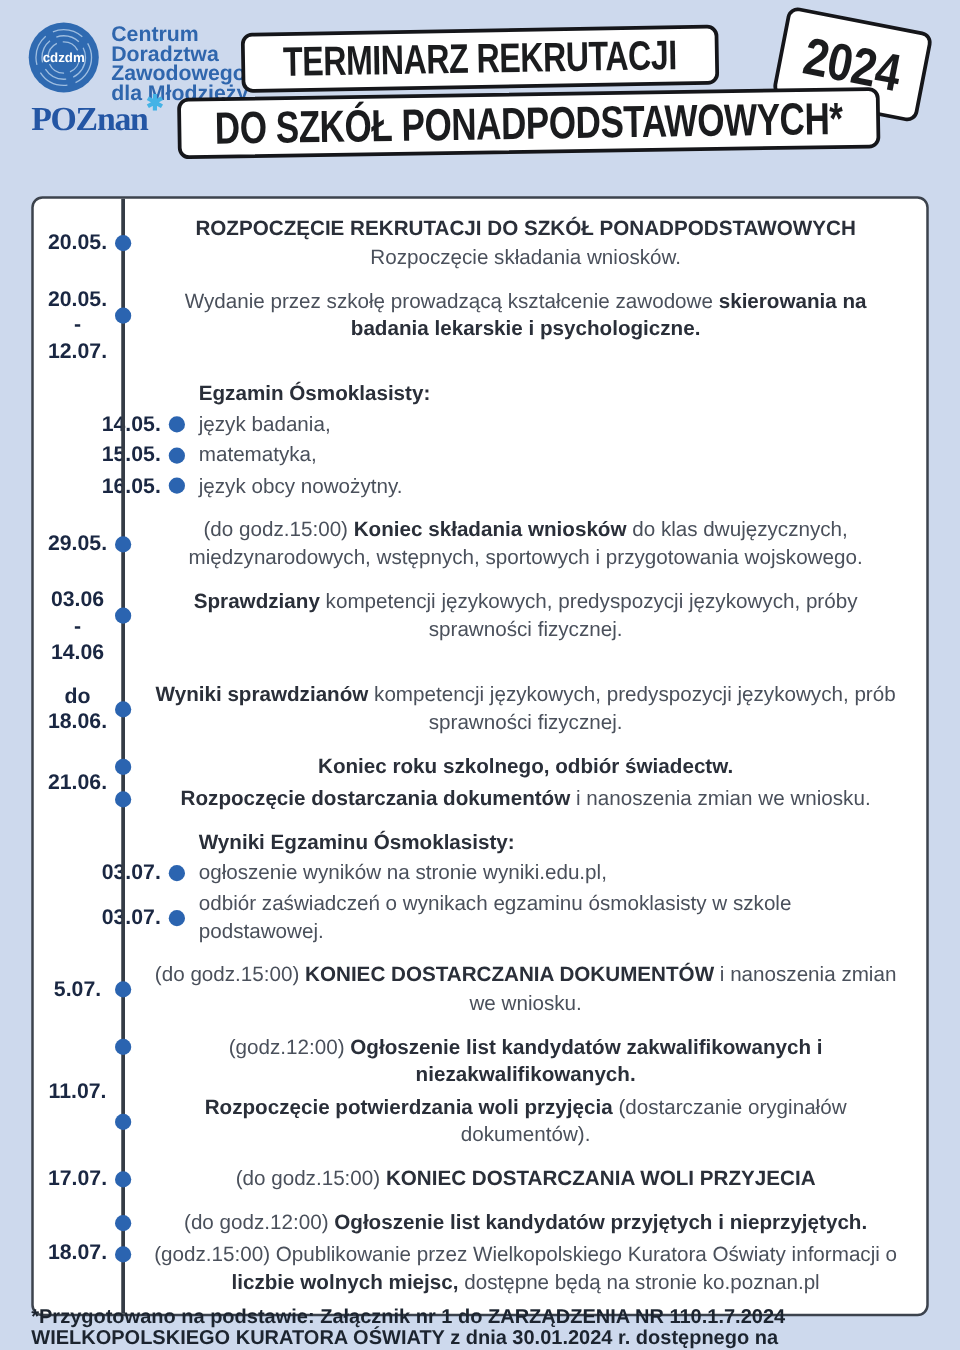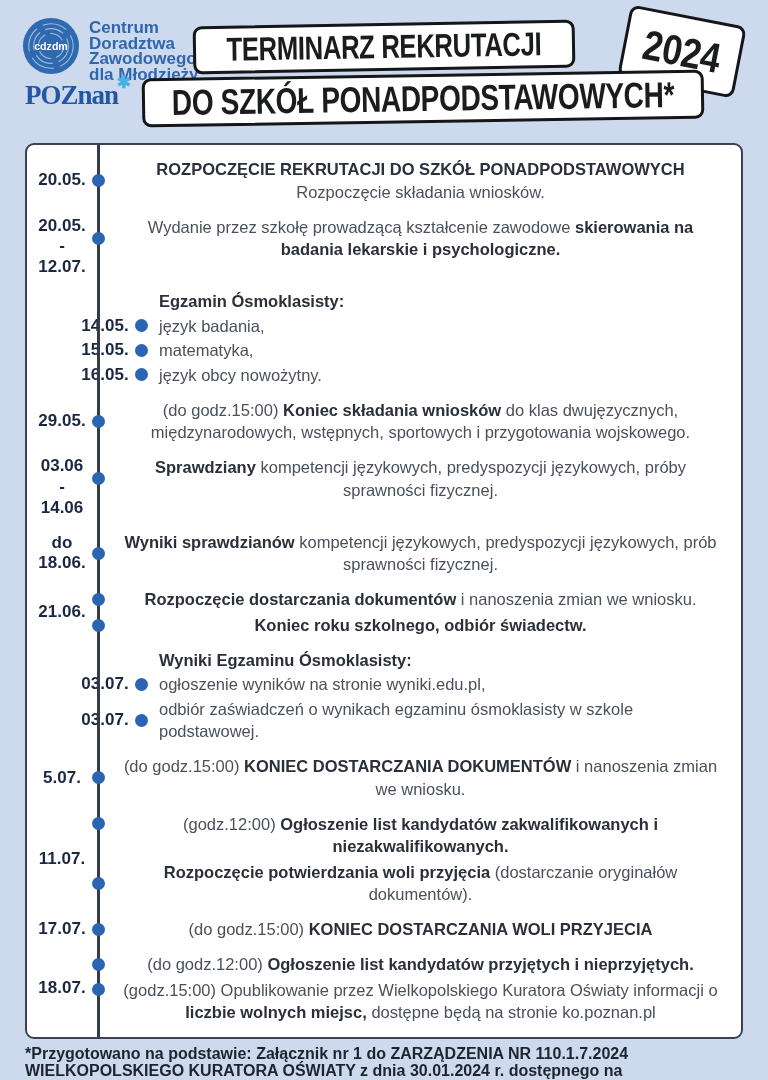--- a/index.html
+++ b/index.html
@@ -22,21 +22,21 @@
   .tbox .ttext{display:inline-block;font-weight:bold;color:var(--ink);white-space:nowrap;
         transform:scaleX(.78);letter-spacing:-.5px;}
   #title1{left:193px;top:23px;width:382px;height:48px;transform:rotate(-1deg);z-index:2;}
   #title1 .ttext{font-size:33px;}
   #title2{left:142px;top:74px;width:562px;height:49px;transform:rotate(-0.9deg);z-index:3;}
   #title2 .ttext{font-size:36px;}
   #yearbox{left:623px;top:15px;width:118px;height:73px;transform:rotate(11deg);z-index:1;}
   #yearbox .ttext{font-size:42px;transform:scaleX(.85);}
 
   
-  .box{position:absolute;left:25px;top:143px;width:718px;height:896px;background:#fff;
+  .box{position:absolute;left:25px;top:157px;width:718px;height:896px;background:#fff;
        border:2px solid var(--box-border);border-radius:9px;
        display:flex;flex-direction:column;justify-content:space-between;padding:13px 0;}
   .box .vline{position:absolute;left:70px;top:0;bottom:0;width:3px;background:var(--line);}
 
   .group.with-date{display:grid;grid-template-columns:70px 1fr;}
   .group.per-row{display:flex;flex-direction:column;gap:2px;}
   .irow{display:grid;grid-template-columns:70px 1fr;margin-left:43px;}
   .gdate{display:flex;flex-direction:column;align-items:center;justify-content:center;
          font-weight:bold;font-size:17px;color:var(--date);line-height:1.22;text-align:center;}
   .gcontent{display:flex;flex-direction:column;gap:3px;text-align:center;}
@@ -153,22 +153,22 @@
       </div>
       <div class="gcontent">
         <div class="entry"><span class="bullet"></span><span><span class="b">Wyniki sprawdzianów</span><span> kompetencji językowych, predyspozycji językowych, prób sprawności fizycznej.</span></span></div>
       </div>
     </div>
     <div class="group with-date">
       <div class="gdate">
         <div>21.06.</div>
       </div>
       <div class="gcontent">
+        <div class="entry"><span class="bullet"></span><span><span class="b">Koniec roku szkolnego, odbiór świadectw.</span></span></div>
         <div class="entry"><span class="bullet"></span><span><span class="b">Rozpoczęcie dostarczania dokumentów</span><span> i nanoszenia zmian we wniosku.</span></span></div>
-        <div class="entry"><span class="bullet"></span><span><span class="b">Koniec roku szkolnego, odbiór świadectw.</span></span></div>
       </div>
     </div>
     <div class="group per-row">
       <div class="irow">
         <div class="gdate">
           <div></div>
         </div>
         <div class="entry hdr"><span><span class="b">Wyniki Egzaminu Ósmoklasisty:</span></span></div>
       </div>
       <div class="irow">

